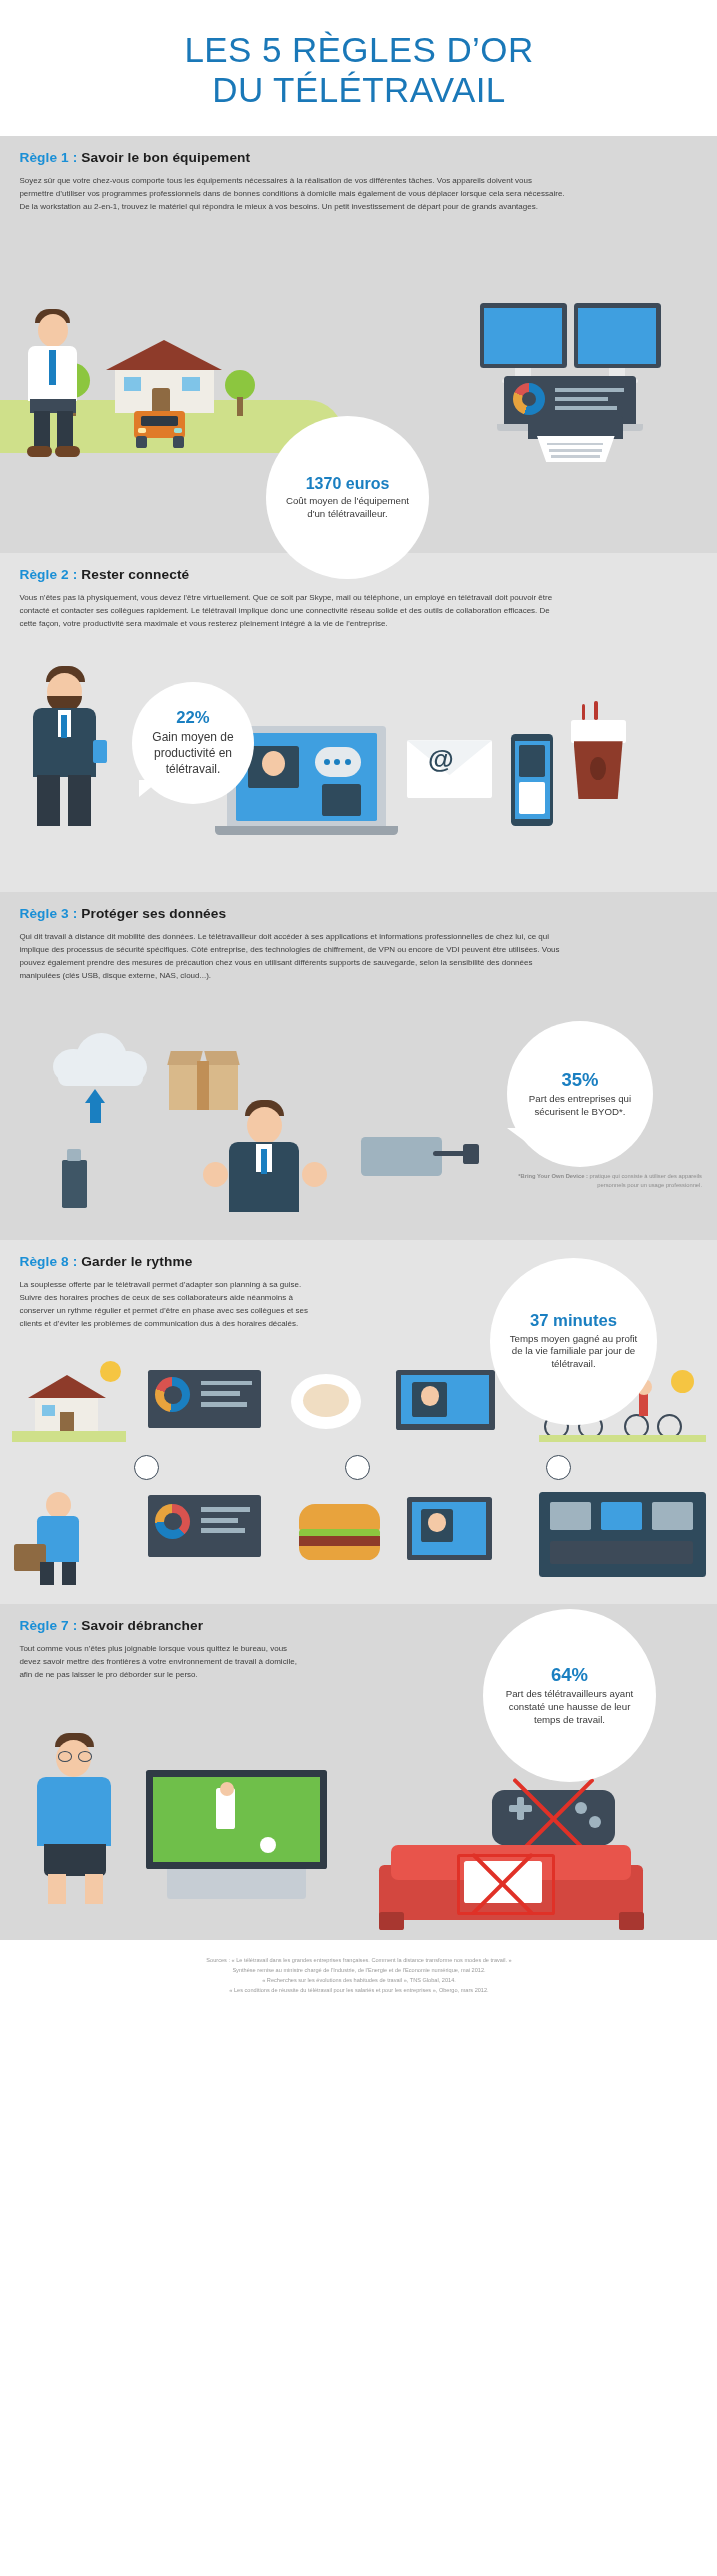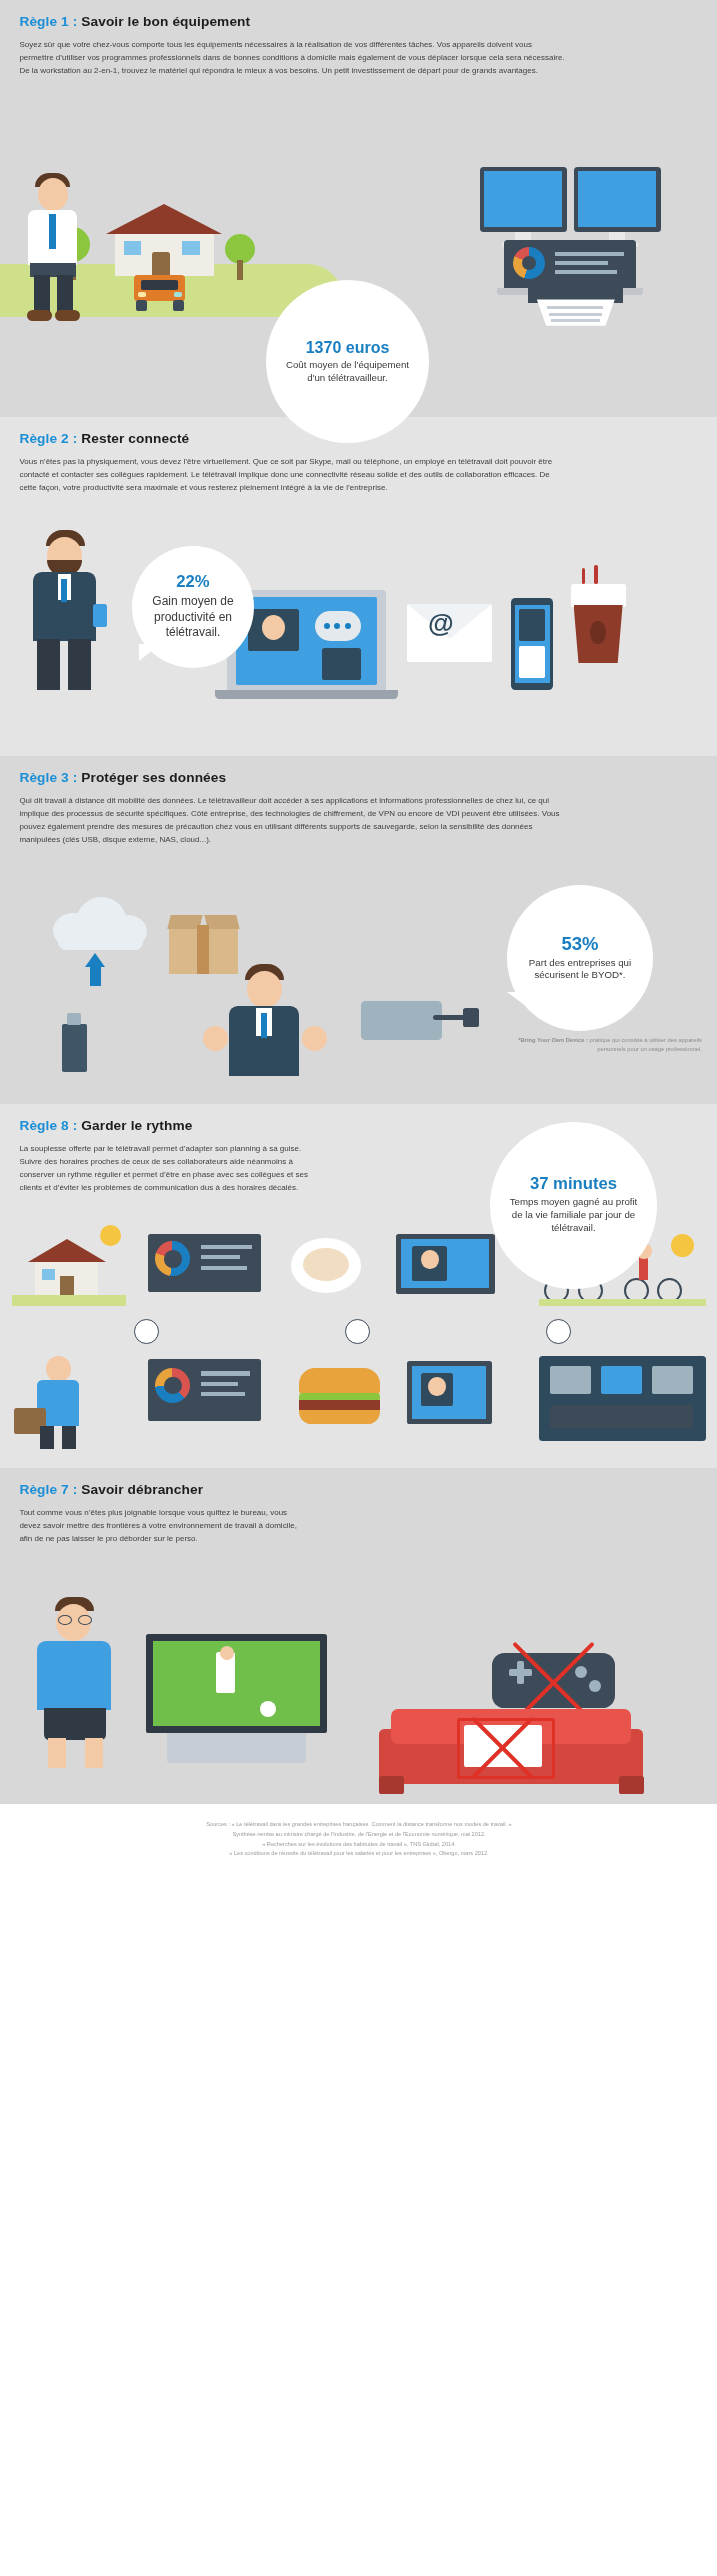--- a/index.html
+++ b/index.html
@@ -100,20 +100,26 @@
   .sources{
     background:#ffffff;text-align:center;padding:16px 17.6px 19.4px;
     font-size:5.6px;line-height:1.75;color:#9a9a9a;
   }
 </style>
 </head>
 <body>
 
 <div class="page">
 
+  <div class="header">
+    <h1>
+      <span>LES 5 RÈGLES D’OR</span>
+      <span class="l2">DU TÉLÉTRAVAIL</span>
+    </h1>
+  </div>
 
   <div class="section sec-grey" style="height:417px;">
     <div class="sec-pad">
       <div class="rule-title">
         <span class="num">Règle 1 :</span>
         <span>Savoir le bon équipement</span>
       </div>
       <p class="rule-body wide">Soyez sûr que votre chez-vous comporte tous les équipements nécessaires à la réalisation de vos différentes tâches. Vos appareils doivent vous permettre d’utiliser vos programmes professionnels dans de bonnes conditions à domicile mais également de vous déplacer lorsque cela sera nécessaire. De la workstation au 2-en-1, trouvez le matériel qui répondra le mieux à vos besoins. Un petit investissement de départ pour de grands avantages.</p>
     </div>
 
@@ -300,21 +306,21 @@
       <div class="art" style="left:42px;top:0;width:39px;height:16px;background:#5a3a24;border-radius:19.4px 19.4px 0 0;"></div>
       <div class="art figure-head" style="left:44px;top:7px;width:35px;height:37px;"></div>
       <div class="art suit" style="left:26.4px;top:42px;width:70px;height:70px;border-radius:8.8px 8.8px 0 0;"></div>
       <div class="art shirt" style="left:53px;top:44px;width:16px;height:28px;"></div>
       <div class="art tie" style="left:58px;top:49px;width:6.2px;height:25px;"></div>
       <div class="art figure-head" style="left:0;top:62px;width:25px;height:25px;"></div>
       <div class="art figure-head" style="left:99px;top:62px;width:25px;height:25px;"></div>
     </div>
 
     <div class="bubble" style="left:507px;top:129px;width:146px;height:146px;">
-      <div class="big" style="font-size:18.5px;">53%</div>
+      <div class="big" style="font-size:18.5px;">35%</div>
       <div class="sub" style="font-size:9.7px;max-width:113px;">Part des entreprises qui sécurisent le BYOD*.</div>
     </div>
     <div class="bubble-tail" style="left:507px;top:236px;border-top:17.6px solid #fff;border-left:23px solid transparent;"></div>
 
     <div class="footnote" style="right:16px;top:280px;width:185px;">
       <b>*Bring Your Own Device :</b>
       <span>pratique qui consiste à utiliser des appareils personnels pour un usage professionnel.</span>
     </div>
   </div>
 
@@ -429,20 +435,24 @@
 
   <div class="section sec-grey" style="height:336px;">
     <div class="sec-pad">
       <div class="rule-title">
         <span class="num">Règle 7 :</span>
         <span>Savoir débrancher</span>
       </div>
       <p class="rule-body narrow">Tout comme vous n’êtes plus joignable lorsque vous quittez le bureau, vous devez savoir mettre des frontières à votre environnement de travail à domicile, afin de ne pas laisser le pro déborder sur le perso.</p>
     </div>
 
+    <div class="bubble" style="left:483px;top:5.3px;width:173px;height:173px;">
+      <div class="big" style="font-size:18.5px;">64%</div>
+      <div class="sub" style="font-size:9.7px;max-width:134px;">Part des télétravailleurs ayant constaté une hausse de leur temps de travail.</div>
+    </div>
 
     <div class="art" style="left:23px;top:129px;width:106px;height:173px;">
       <div class="art" style="left:32px;top:0;width:39px;height:14px;background:#5a3a24;border-radius:19.4px 19.4px 0 0;"></div>
       <div class="art figure-head" style="left:33px;top:7px;width:35px;height:37px;"></div>
       <div class="art" style="left:35px;top:17.6px;width:12.3px;height:8.8px;border:1.8px solid #3d4a58;border-radius:50%;"></div>
       <div class="art" style="left:55px;top:17.6px;width:12.3px;height:8.8px;border:1.8px solid #3d4a58;border-radius:50%;"></div>
       <div class="art" style="left:14px;top:44px;width:74px;height:69px;background:#3f9fe0;border-radius:8.8px 8.8px 0 0;"></div>
       <div class="art" style="left:21px;top:111px;width:62px;height:32px;background:#2f3a45;border-radius:0 0 5.3px 5.3px;"></div>
       <div class="art" style="left:25px;top:141px;width:17.6px;height:30px;background:#f4c9a6;"></div>
       <div class="art" style="left:62px;top:141px;width:17.6px;height:30px;background:#f4c9a6;"></div>

